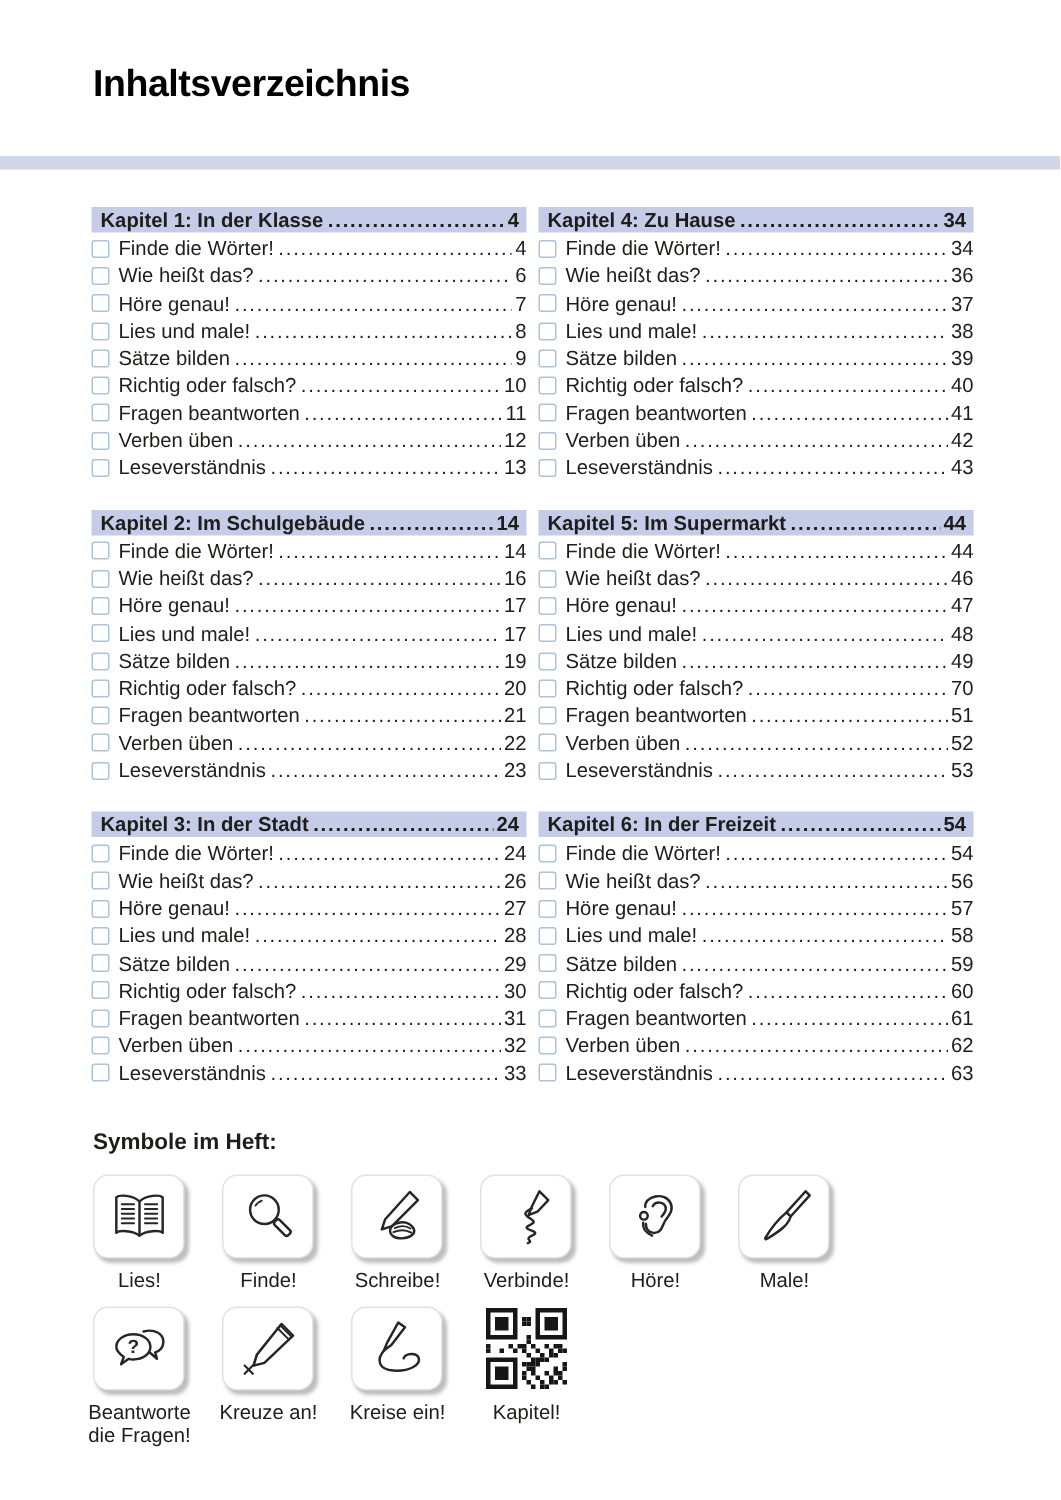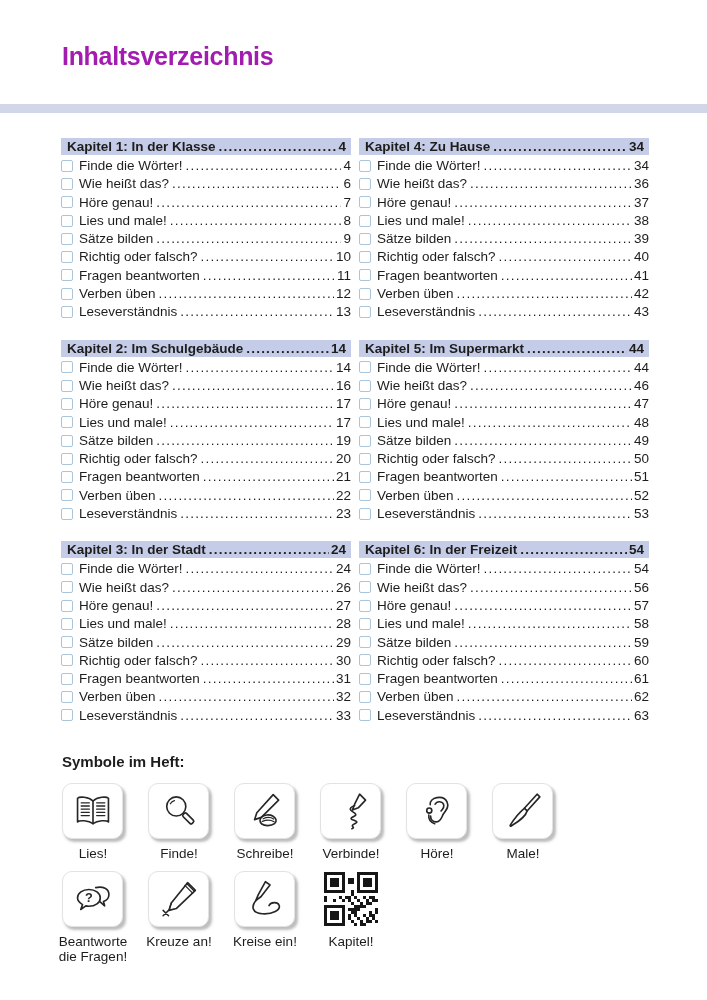--- a/index.html
+++ b/index.html
@@ -1,20 +1,20 @@
 <!DOCTYPE html>
 <html><head>
 <meta charset="utf-8">
 <style>
   * { margin:0; padding:0; box-sizing:border-box; }
   html,body { background:#fff; font-family:"Liberation Sans",sans-serif; color:#1d1d1b; }
   .page { position:relative; width:707px; height:1000px; background:#fff; overflow:hidden; }
 
   .title { position:absolute; left:62px; top:42px; font-size:25px; font-weight:bold;
-           color:#a21caf; letter-spacing:-0.3px; }
+           color:#000000; letter-spacing:-0.3px; }
   .divider { position:absolute; left:0; top:104px; width:707px; height:9px; background:#d2d6e9; }
 
   .toc { position:absolute; left:61px; top:138px; display:flex; gap:8px; }
   .toc-col { width:290px; }
   .chapter { margin-bottom:18px; }
   .chapter:last-child { margin-bottom:4px; }
   .chapter-heading { display:flex; align-items:baseline; background:#c5cce8;
                      font-weight:bold; font-size:13.5px; height:17px; line-height:17px;
                      padding:0 5px 0 6px; }
   .chapter-items { padding-top:2px; }
@@ -336,21 +336,21 @@
             <div class="toc-row">
     <span class="checkbox"></span>
     <span class="lbl">Sätze bilden</span>
     <span class="dots"></span>
     <span class="pagenum">49</span>
   </div>
             <div class="toc-row">
     <span class="checkbox"></span>
     <span class="lbl">Richtig oder falsch?</span>
     <span class="dots"></span>
-    <span class="pagenum">50</span>
+    <span class="pagenum">70</span>
   </div>
             <div class="toc-row">
     <span class="checkbox"></span>
     <span class="lbl">Fragen beantworten</span>
     <span class="dots"></span>
     <span class="pagenum">51</span>
   </div>
             <div class="toc-row">
     <span class="checkbox"></span>
     <span class="lbl">Verben üben</span>

